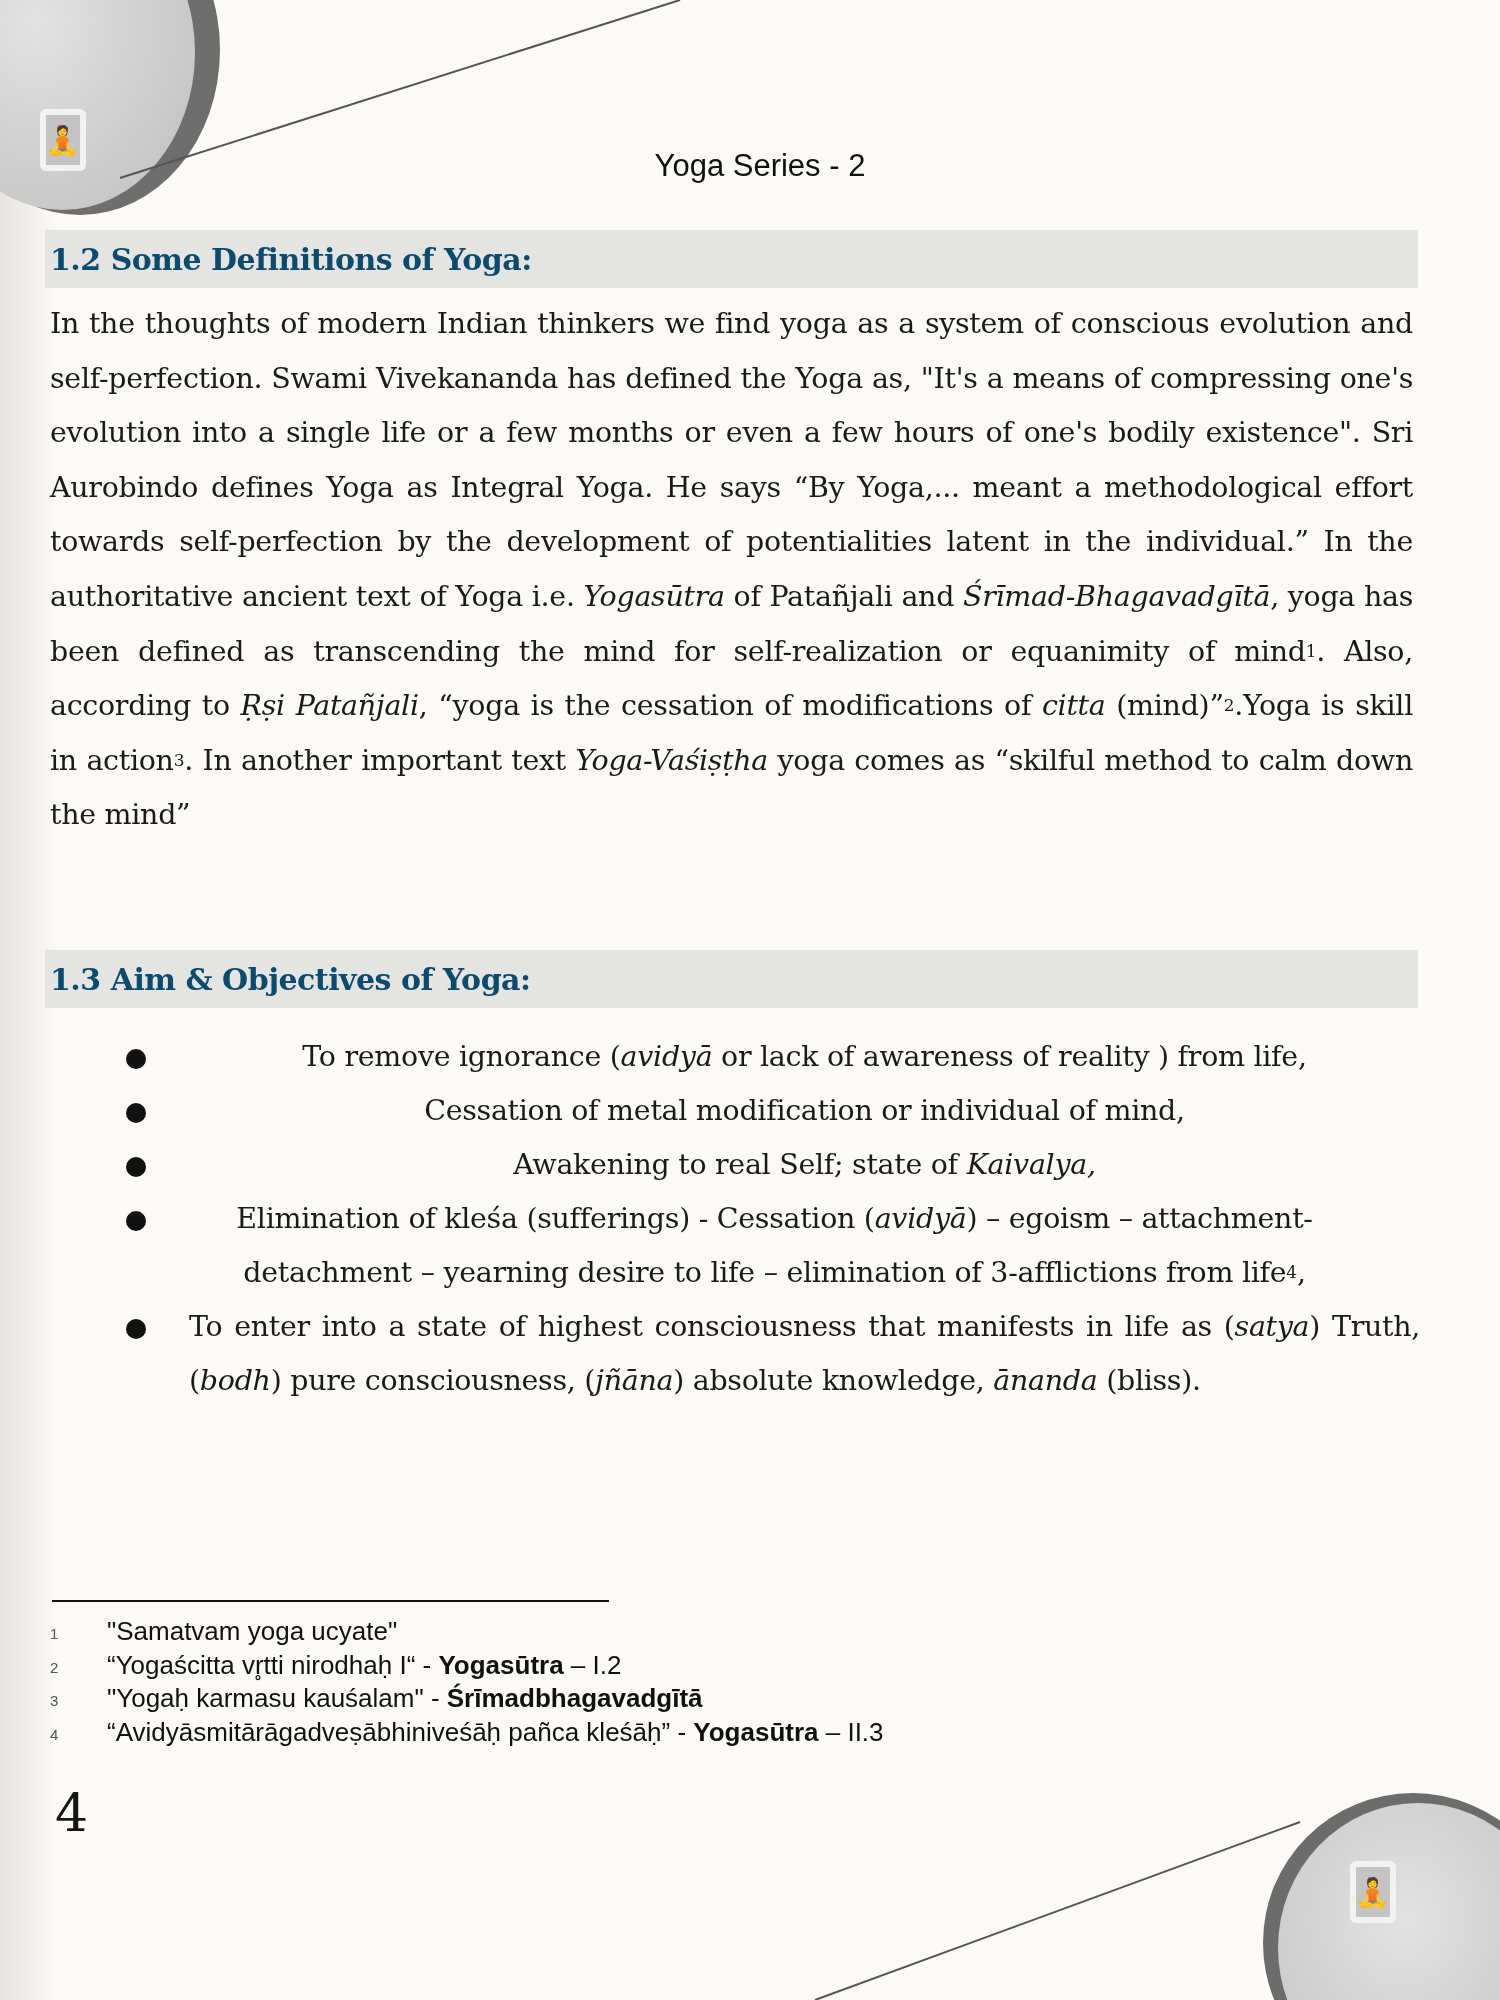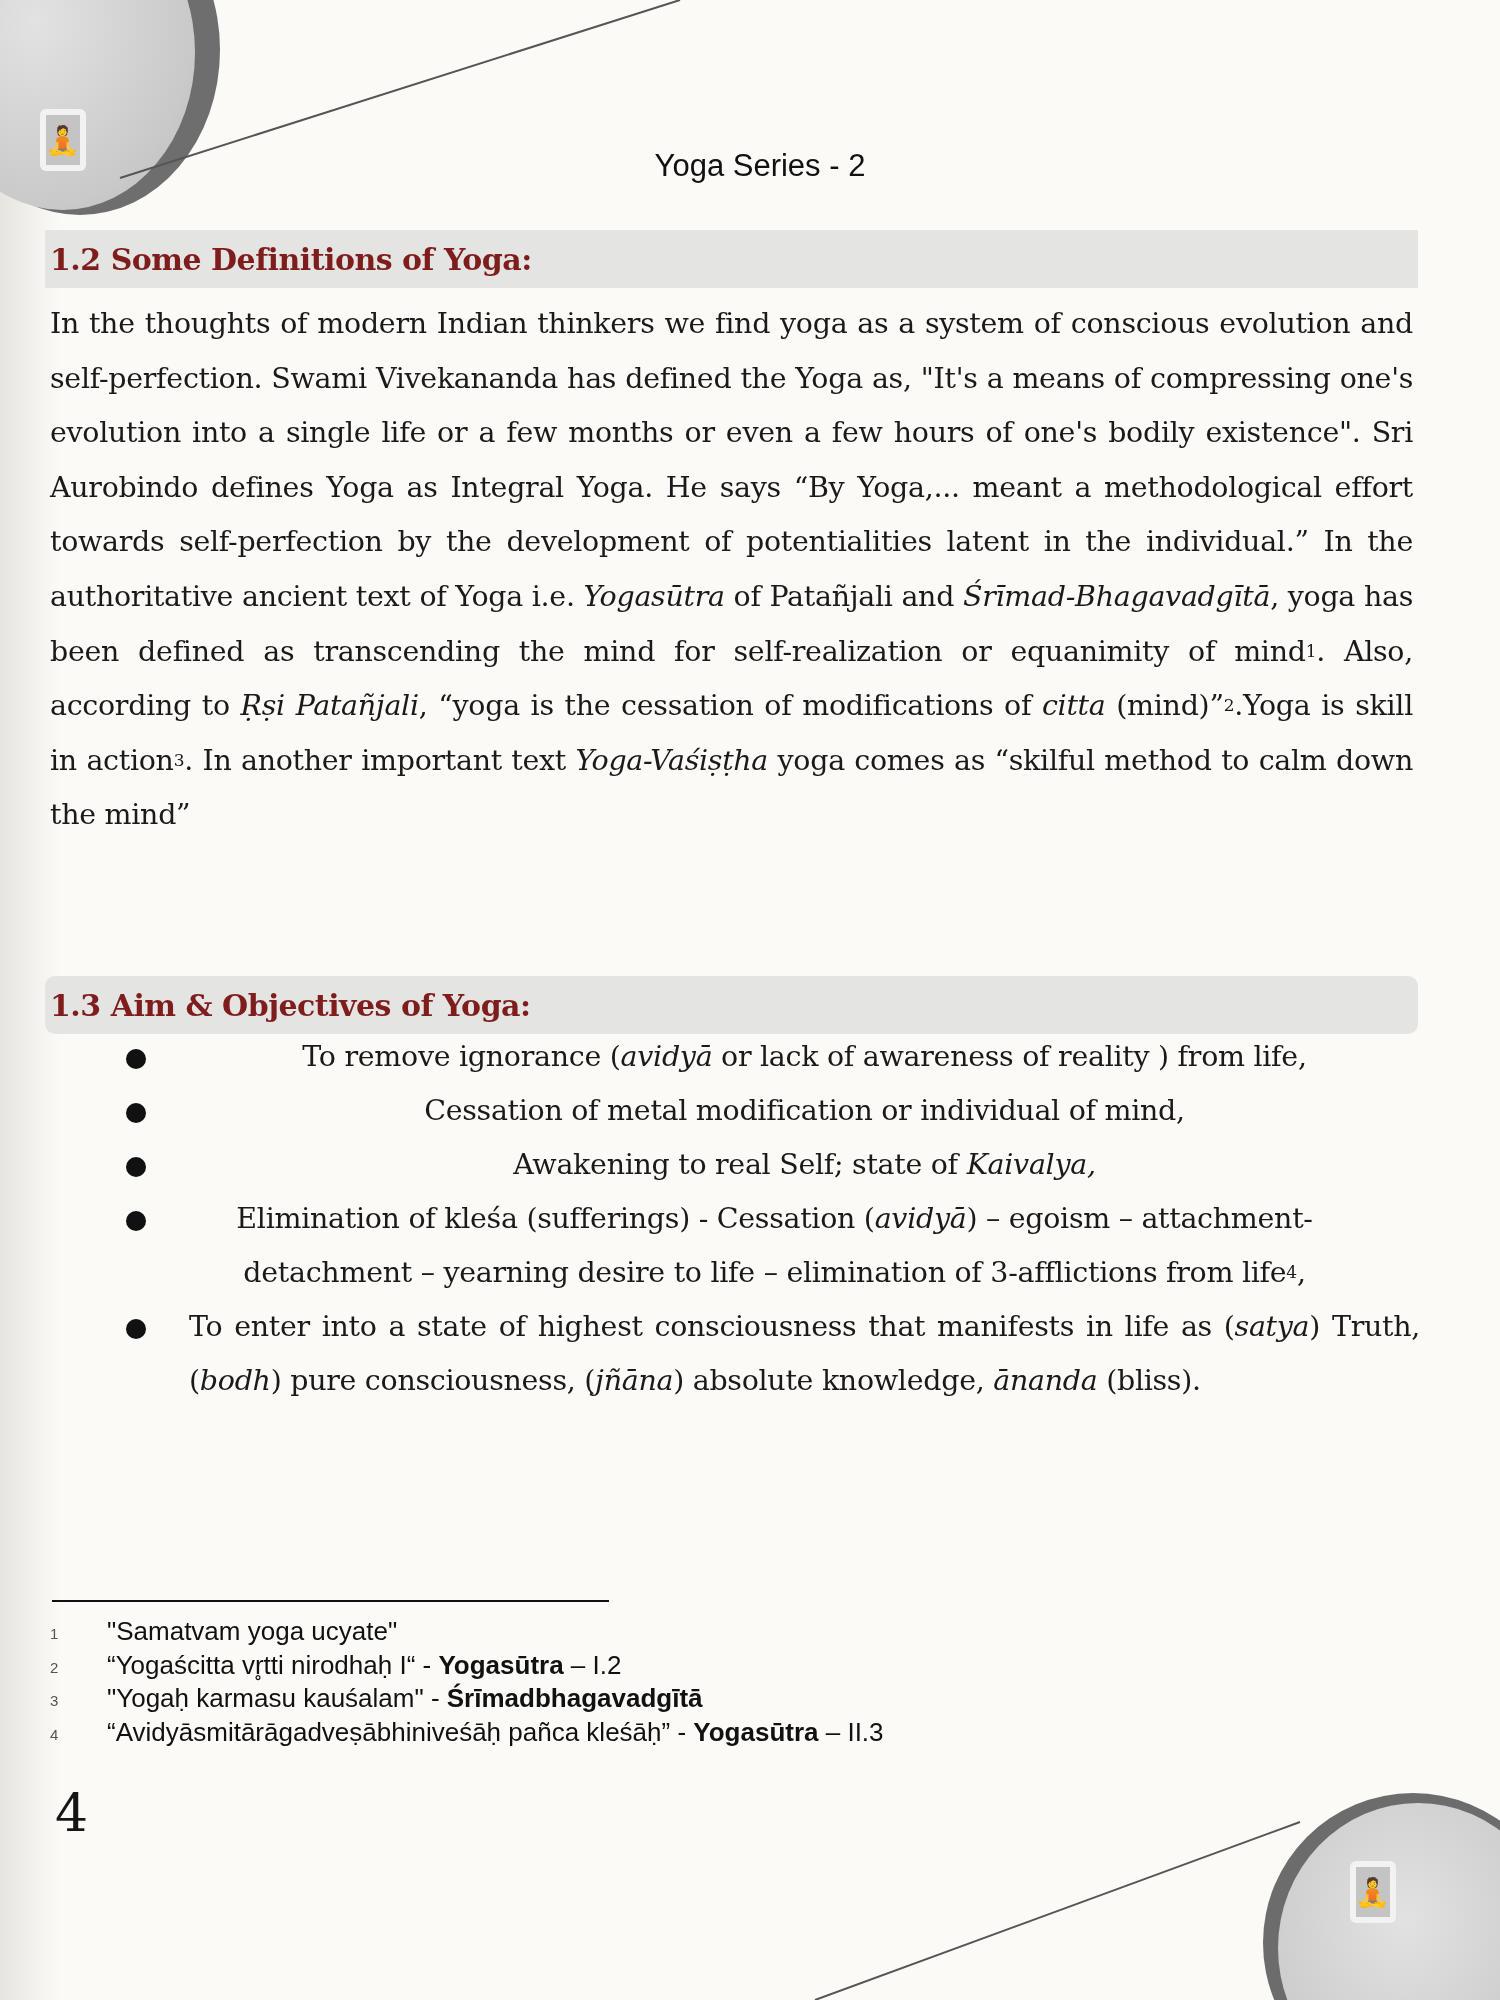--- a/index.html
+++ b/index.html
@@ -33,24 +33,24 @@
     font-family: "Liberation Sans", "DejaVu Sans", sans-serif; font-size: 31px; color: #111;
     padding-left: 10px;
   }
   .section-bar {
     position: absolute; left: 45px; width: 1373px; height: 58px;
     background: #e4e4e3;
     display: flex; align-items: center;
   }
   .section-bar h2 {
     margin: 0; padding-left: 5px; font-size: 30px; font-weight: bold;
-    font-family: "DejaVu Serif", serif; letter-spacing: -0.5px; color: #7f1d1d;
+    font-family: "DejaVu Serif", serif; letter-spacing: -0.5px; color: #0c4a6e;
   }
   .bar-1 { top: 230px; }
-  .bar-2 { top: 976px; border-radius: 10px; }
+  .bar-2 { top: 950px; }
 
   .para {
     position: absolute; left: 50px; width: 1363px; top: 297px;
     font-size: 28.5px; line-height: 54.6px; text-align: justify;
     letter-spacing: -0.3px;
   }
   .para i, .list i { font-style: italic; }
   sup.fn { font-size: 17px; vertical-align: 4px; line-height: 0; }
 
   .list {

